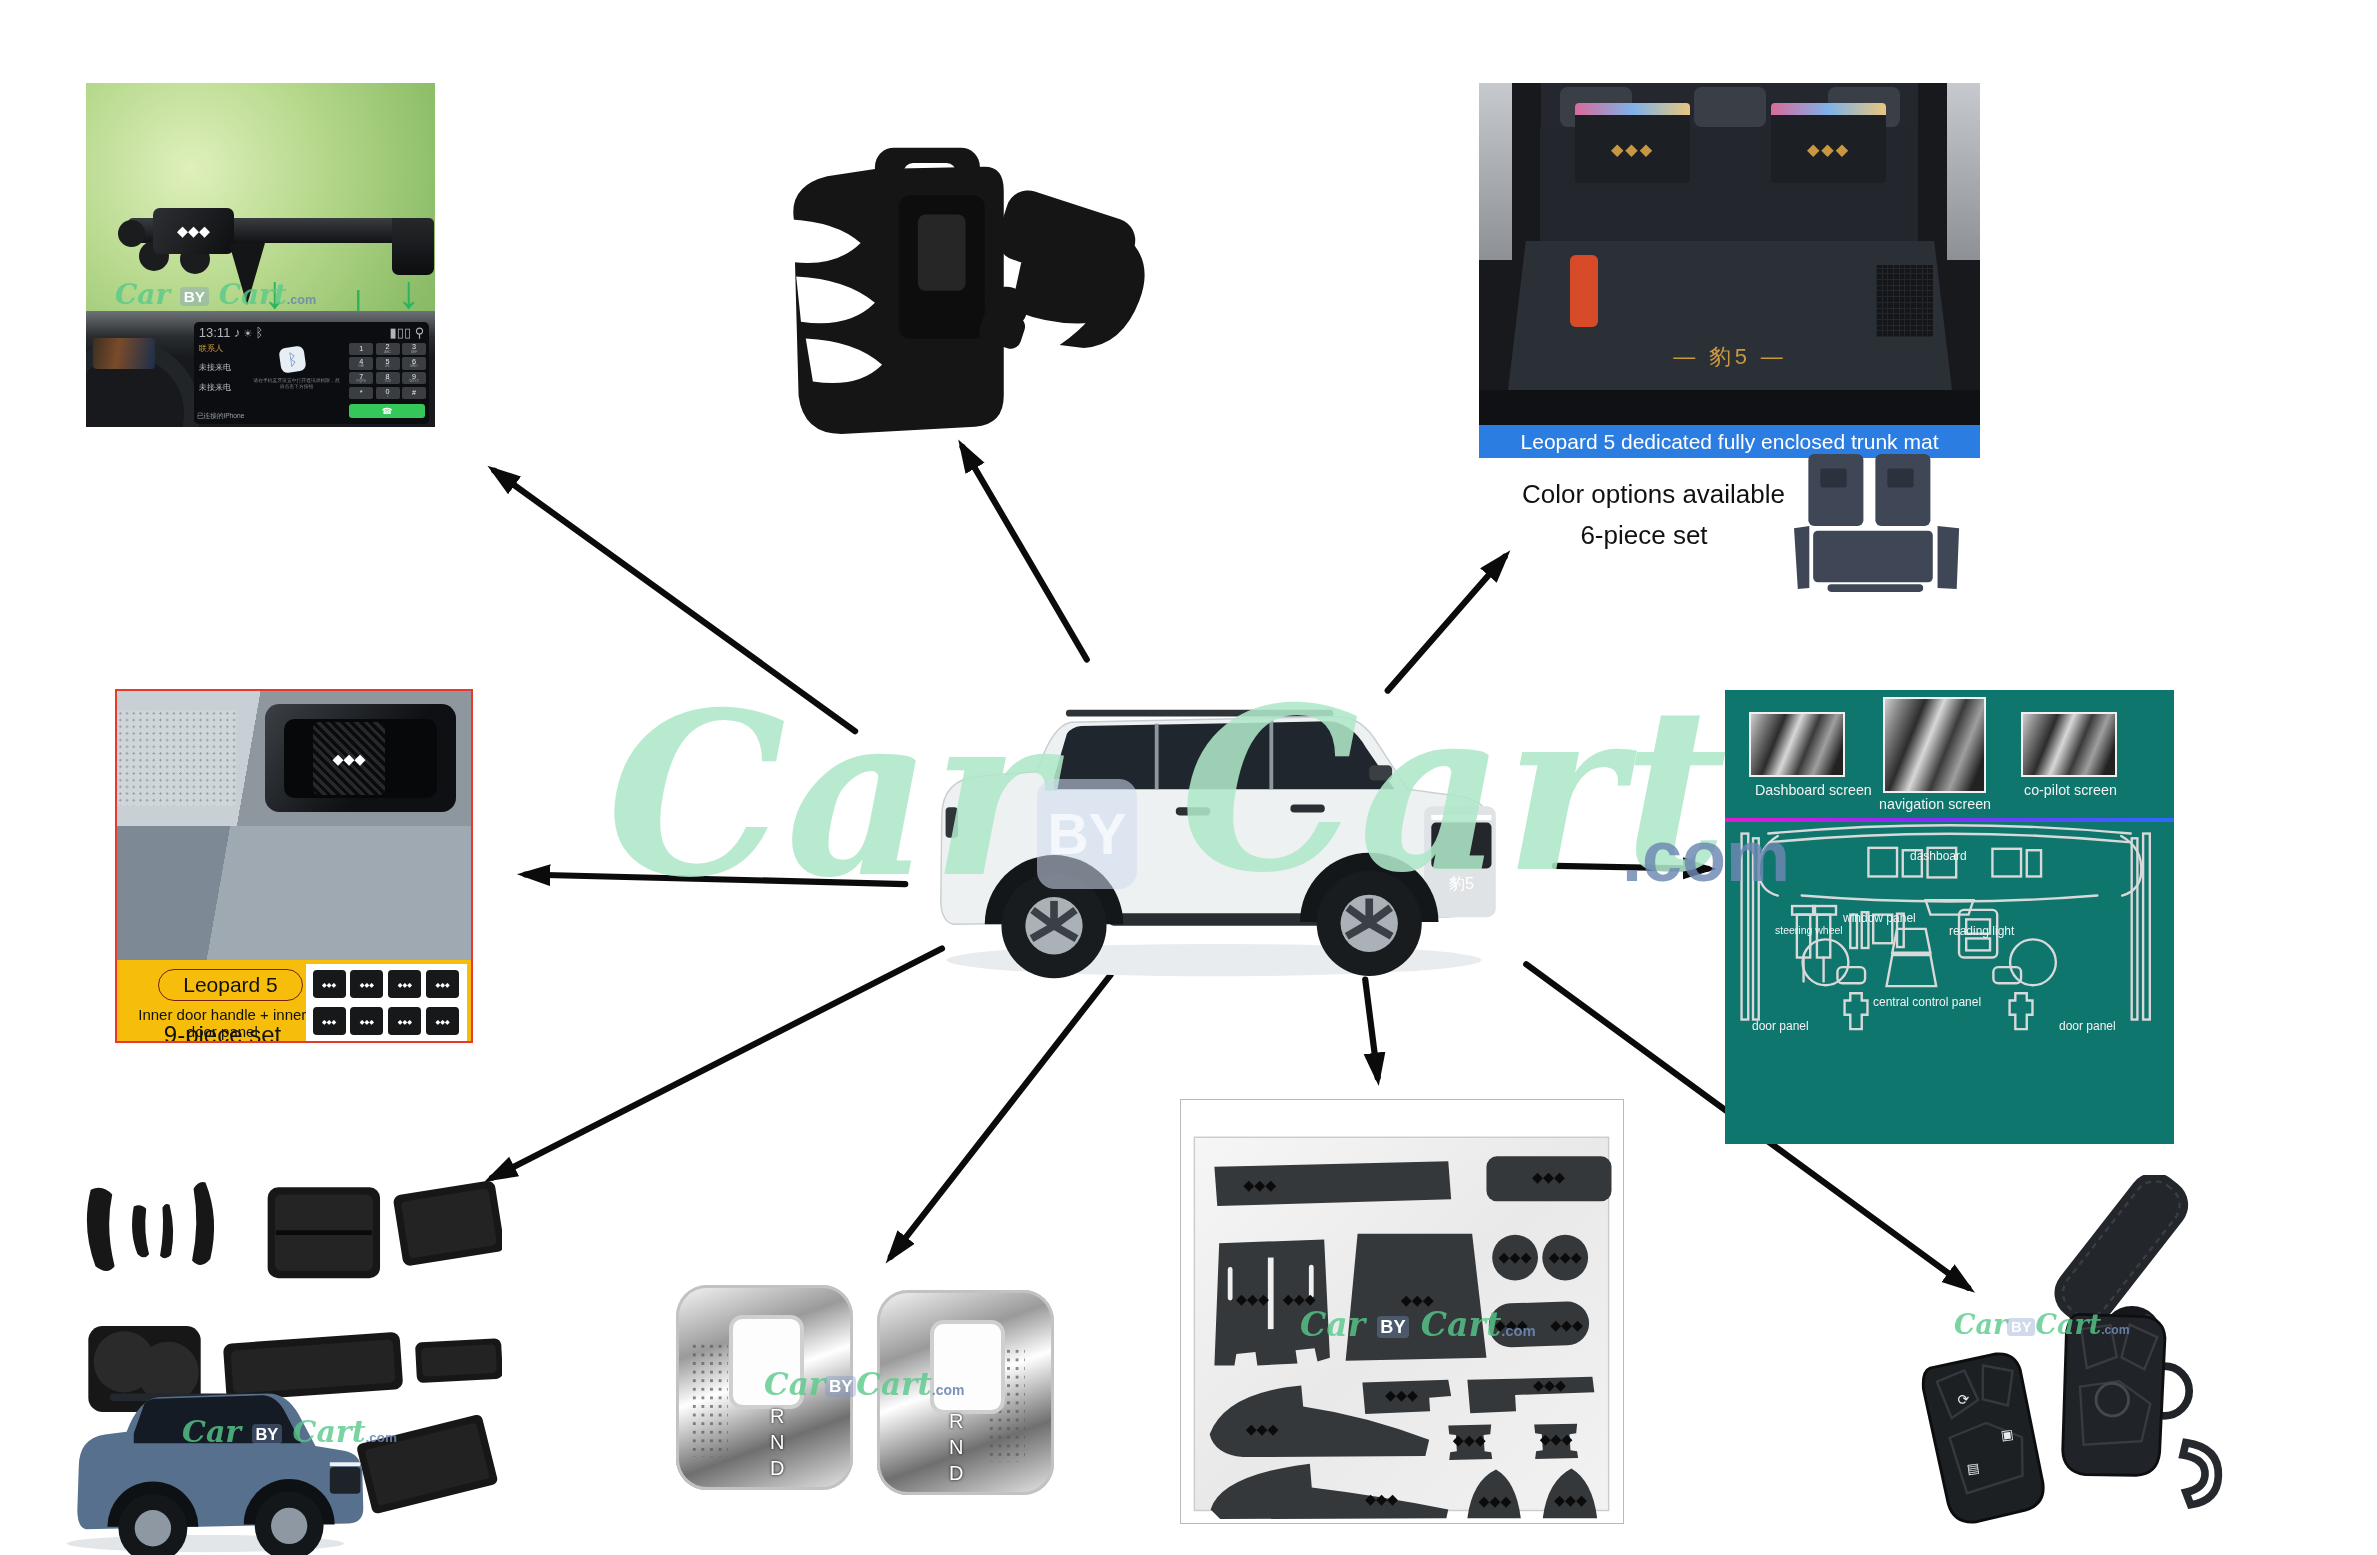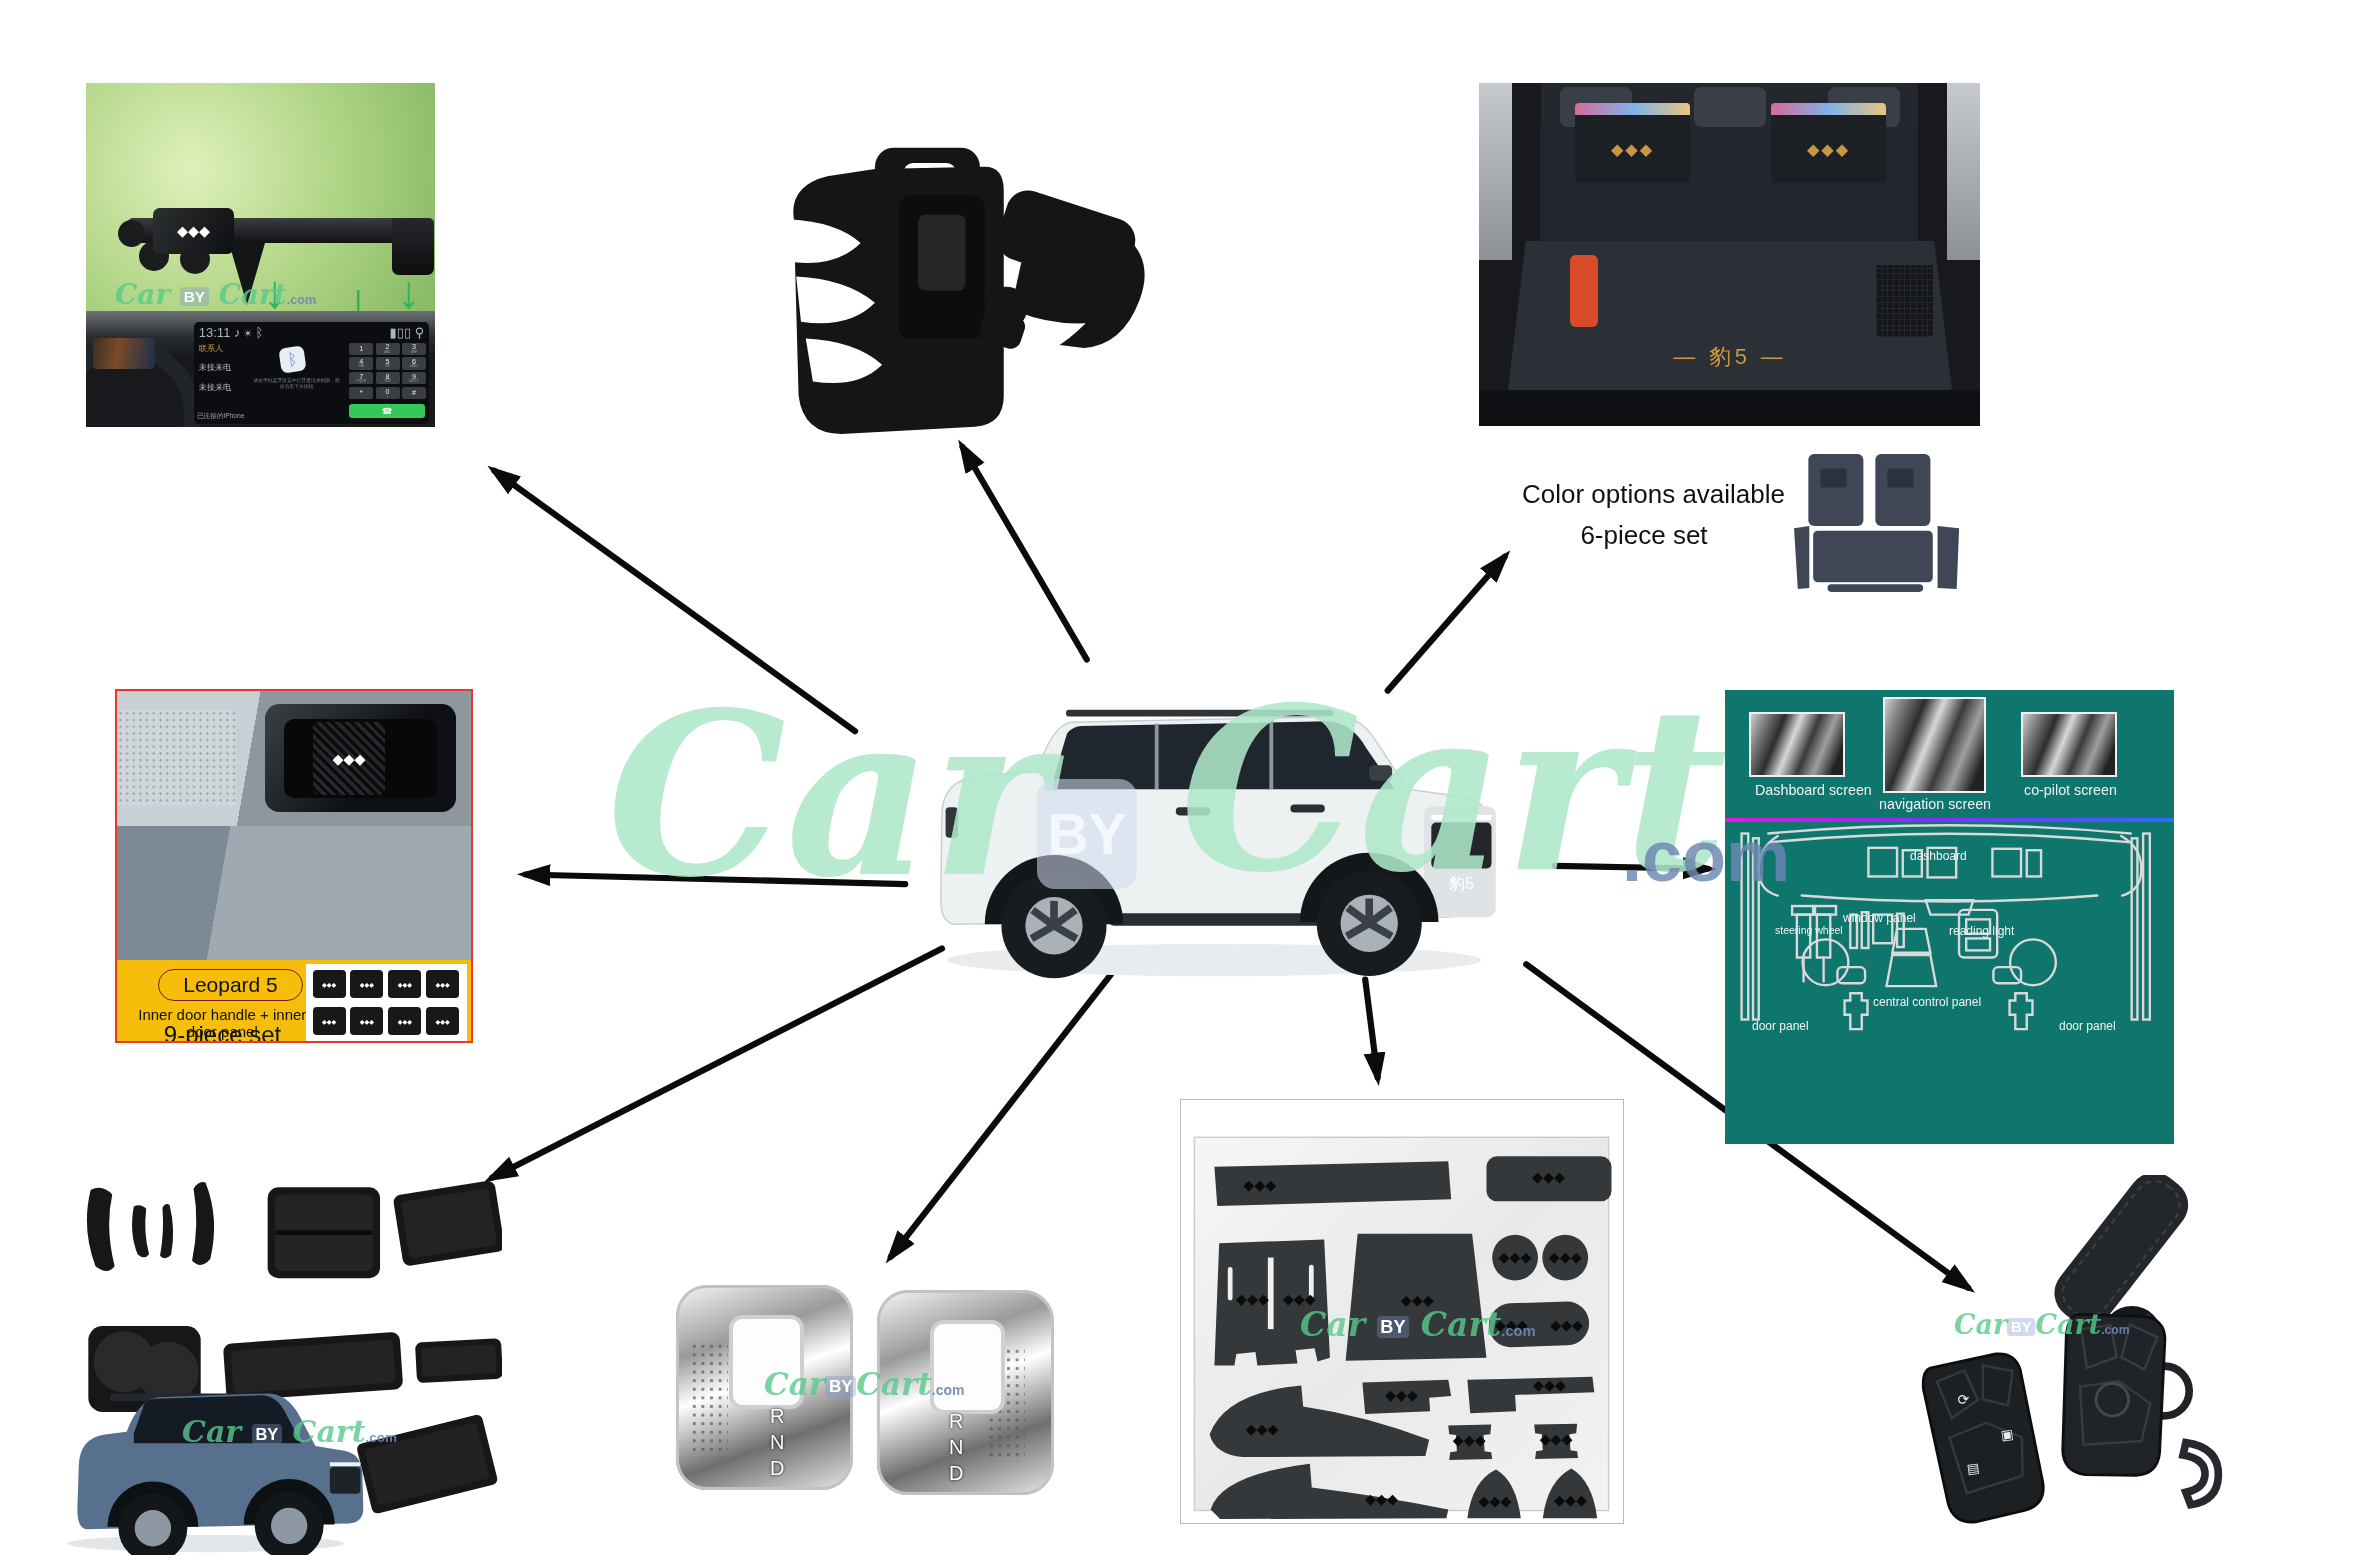--- a/index.html
+++ b/index.html
@@ -308,20 +308,21 @@
       <div class="strip"></div>
         <div class="gold">◆◆◆</div>
     </div>
     <div class="floor-mat quilt">
       <div class="floor-badge">— 豹5 —</div>
     </div>
     <div class="extinguisher"></div>
     <div class="mesh"></div>
     <div class="bumper"></div>
   </div>
+  <div class="abs trunk-banner">Leopard 5 dedicated fully enclosed trunk mat</div>
   <div class="abs color-note">Color options available</div>
   <div class="abs set-note">6-piece set</div>
   <svg class="abs block" style="left:1794px;top:454px;" width="201" height="139" viewBox="0 0 420 290">
     <g fill="#3f4757">
       <rect x="30" y="0" width="115" height="150" rx="12"></rect>
         <rect x="170" y="0" width="115" height="150" rx="12"></rect>
       <rect x="55" y="30" width="55" height="40" rx="6" fill="#2b313d"></rect>
         <rect x="195" y="30" width="55" height="40" rx="6" fill="#2b313d"></rect>
       <rect x="40" y="160" width="250" height="108" rx="10"></rect>
       <path d="M0 155 L32 150 L32 280 L8 282 Z"></path>

